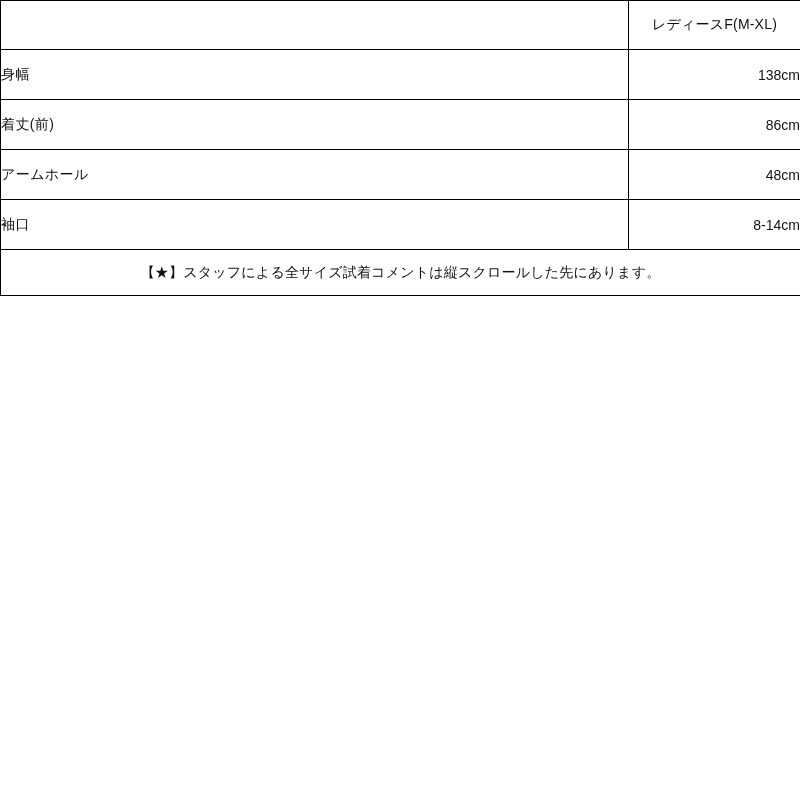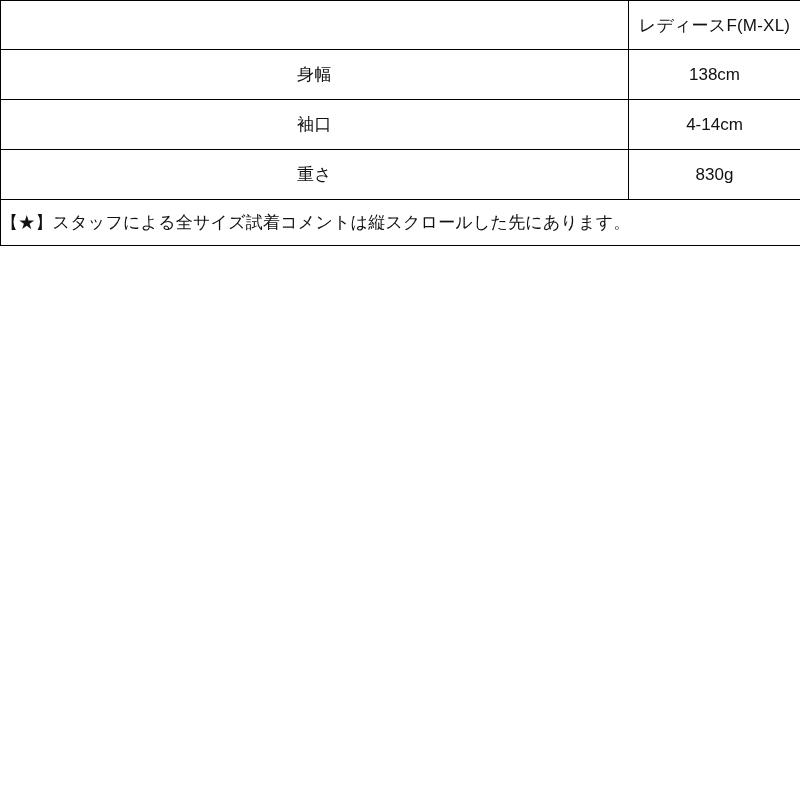--- a/index.html
+++ b/index.html
@@ -25,21 +25,21 @@
     width: 800px;
     border-collapse: collapse;
     table-layout: fixed;
   }
   table.size-table td,
   table.size-table th {
     border: 1px solid #000000;
     padding: 0;
     margin: 8px;
     font-weight: normal;
-    font-size: 17px;
+    font-size: 14px;
     color: #111111;
     vertical-align: middle;
   }
   col.c-label { width: 628px; }
   col.c-value { width: 172px; }
 
   .head-row td {
     height: 48px;
   }
   .head-blank {
@@ -48,31 +48,31 @@
   .head-value {
     text-align: center;
     font-weight: bold;
     font-size: 15px;
     letter-spacing: 0.2px;
   }
   .data-row td {
     height: 49px;
   }
   .label-cell {
-    text-align: center;
+    text-align: left;
     font-size: 15px;
     letter-spacing: 0.4px;
   }
   .value-cell {
-    text-align: center;
+    text-align: right;
     font-size: 15px;
   }
   .note-row td {
     height: 45px;
-    text-align: left;
+    text-align: center;
     padding-left: 18px;
     font-size: 14.5px;
     letter-spacing: 0.2px;
     font-family: Liberation Serif, serif;
   }
 </style>
 </head>
 <body>
 
 <div class="page">
@@ -85,26 +85,30 @@
       <tr class="head-row">
         <td class="head-blank"></td>
         <td class="head-value">レディースF(M-XL)</td>
       </tr>
 
       <tr class="data-row">
         <td class="label-cell">身幅</td>
         <td class="value-cell">138cm</td>
       </tr>
       <tr class="data-row">
-        <td class="label-cell">袖口</td>
-        <td class="value-cell">4-14cm</td>
+        <td class="label-cell">着丈(前)</td>
+        <td class="value-cell">86cm</td>
       </tr>
       <tr class="data-row">
-        <td class="label-cell">重さ</td>
-        <td class="value-cell">830g</td>
+        <td class="label-cell">アームホール</td>
+        <td class="value-cell">48cm</td>
+      </tr>
+      <tr class="data-row">
+        <td class="label-cell">袖口</td>
+        <td class="value-cell">8-14cm</td>
       </tr>
 
       <tr class="note-row">
         <td colspan="2">【★】スタッフによる全サイズ試着コメントは縦スクロールした先にあります。</td>
       </tr>
     </tbody>
   </table>
 </div>
 
 </body></html>

